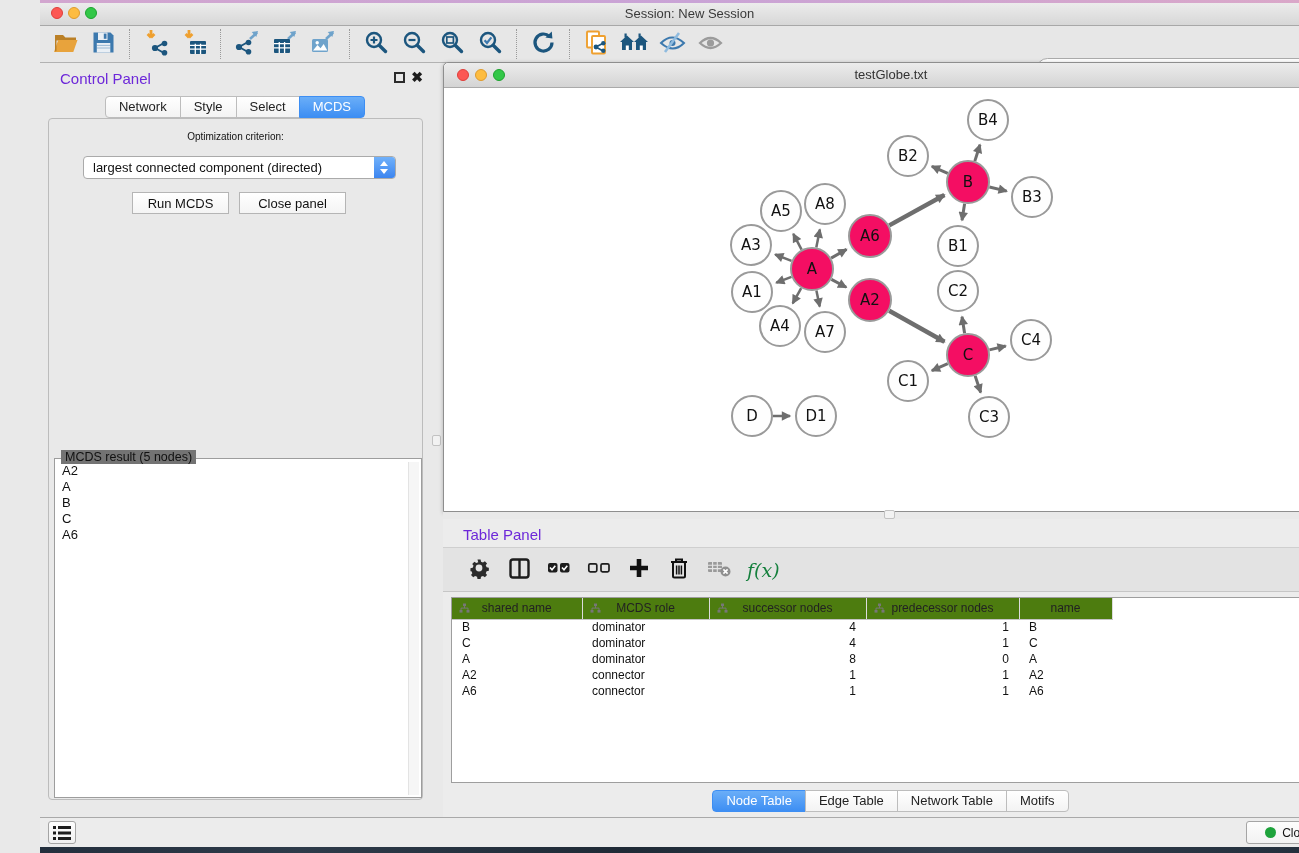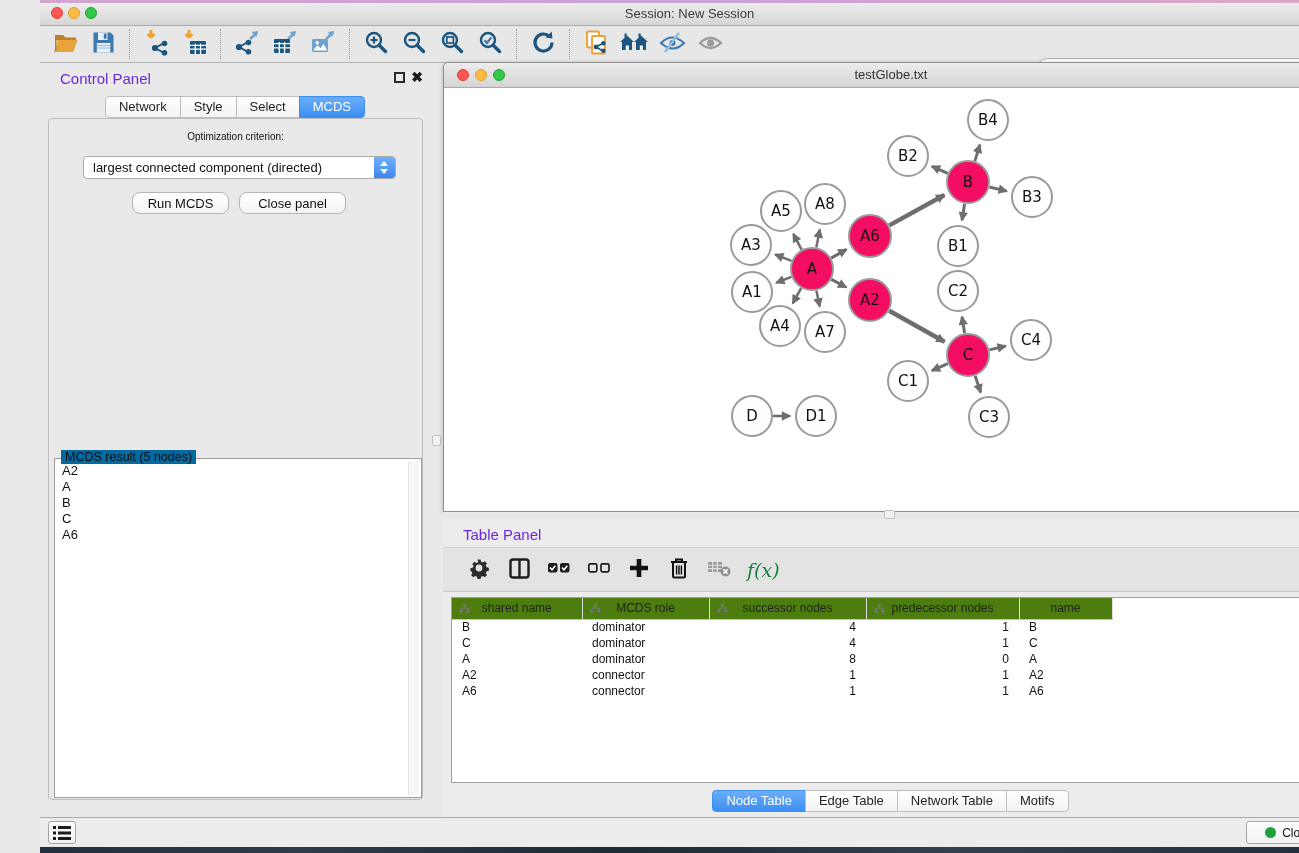--- a/index.html
+++ b/index.html
@@ -43,24 +43,24 @@
 
   #cp-tabs { position:absolute; top:33px; width:100%; display:flex; justify-content:center; }
   #cp-box { position:absolute; left:8px; top:55px; width:375px; height:682px; border:1px solid #bcbcbc; border-radius:4px; background:#e9e9e9; }
   #opt-label { position:absolute; top:68px; width:100%; text-align:center; font-size:10px; color:#111; }
   #dropdown { position:absolute; left:43px; top:93px; width:313px; height:23px; background:#fff; border:1px solid #aaa; border-radius:4px; }
   #dropdown .val { position:absolute; left:9px; top:3px; font-size:13px; color:#111; }
   #dd-stepper { position:absolute; right:0px; top:0px; width:21px; height:21px; background:linear-gradient(#70b1fa,#3c85f0); border-radius:0 3px 3px 0; }
   .chev { position:absolute; left:6px; width:0; height:0; border-left:4.5px solid transparent; border-right:4.5px solid transparent; }
   .chev.up { top:4px; border-bottom:5px solid #fff; }
   .chev.dn { bottom:4px; border-top:5px solid #fff; }
-  .btn { position:absolute; background:linear-gradient(#ffffff,#f4f4f4); border:1px solid #b5b5b5; border-radius:8px; font-size:13px; color:#111; text-align:center; line-height:19px; cursor:default; }
+  .btn { position:absolute; background:linear-gradient(#ffffff,#f4f4f4); border:1px solid #b5b5b5; border-radius:0; font-size:13px; color:#111; text-align:center; line-height:19px; cursor:default; }
 
   #groupbox { position:absolute; left:14px; top:395px; width:368px; height:340px; border:1px solid #9d9d9d; background:#fff; }
-  #group-label { position:absolute; left:6px; top:-9px; background:#0369a1; padding:0 4px; font-size:12.5px; color:#111; }
+  #group-label { position:absolute; left:6px; top:-9px; background:#737373; padding:0 4px; font-size:12.5px; color:#111; }
   #result-list { position:absolute; left:1px; top:4px; right:14px; bottom:1px; overflow:hidden; }
   .result-item { font-size:13px; color:#111; line-height:16px; padding-left:6px; }
   #result-scroll { position:absolute; right:2px; top:3px; bottom:2px; width:11px; background:#f6f6f6; border-left:1px solid #e3e3e3; }
 
   
   #right-side { left:403px; top:0; width:896px; height:754px; }
   #net-window { position:absolute; left:0; top:-1px; width:896px; height:450px; border:1px solid #8e8e8e; border-radius:5px 5px 0 0; background:#fff; box-shadow:0 1px 4px rgba(0,0,0,.25); }
   #net-titlebar { position:absolute; left:0; top:0; width:100%; height:25px; background:linear-gradient(#ececec,#d4d4d4); border-bottom:1px solid #aaa; border-radius:5px 5px 0 0; }
   #net-title { width:100%; text-align:center; font-size:13px; color:#333; line-height:24px; }
   .tl2 { position:absolute; width:12px; height:12px; border-radius:50%; top:6px; }

